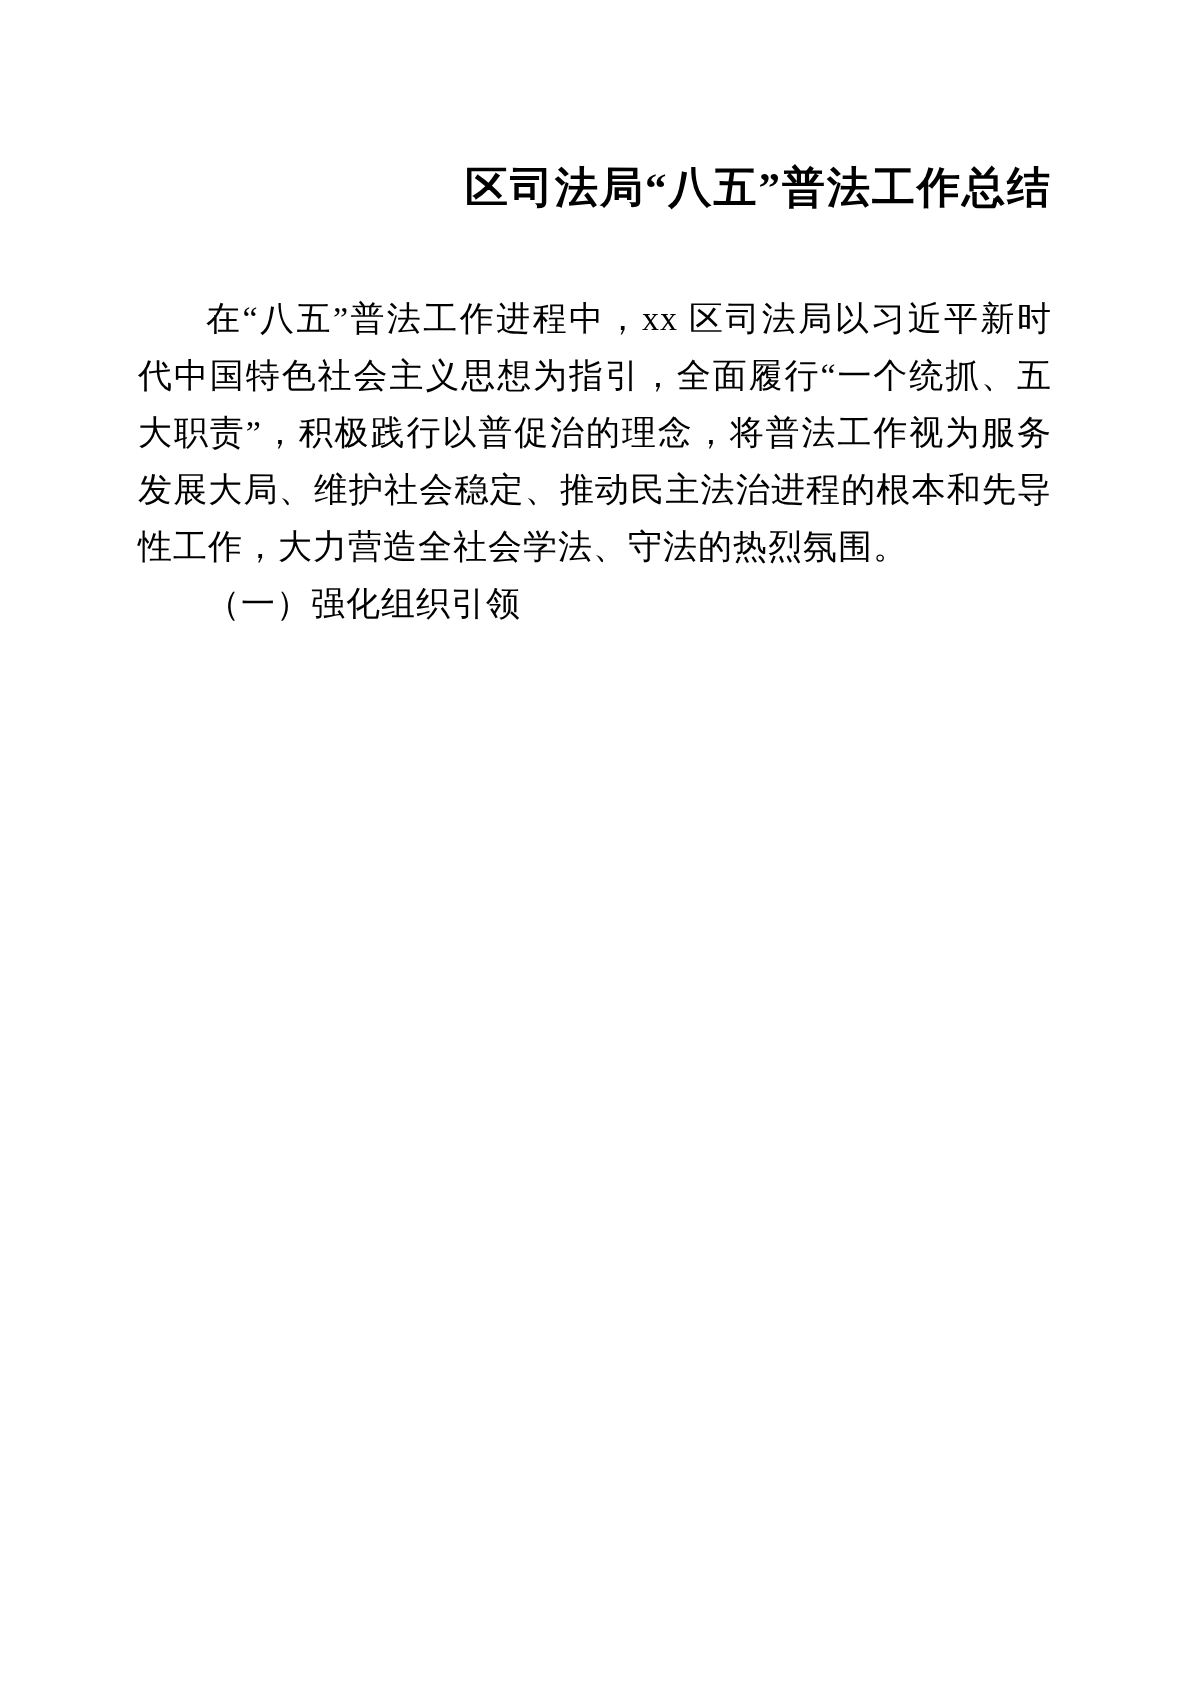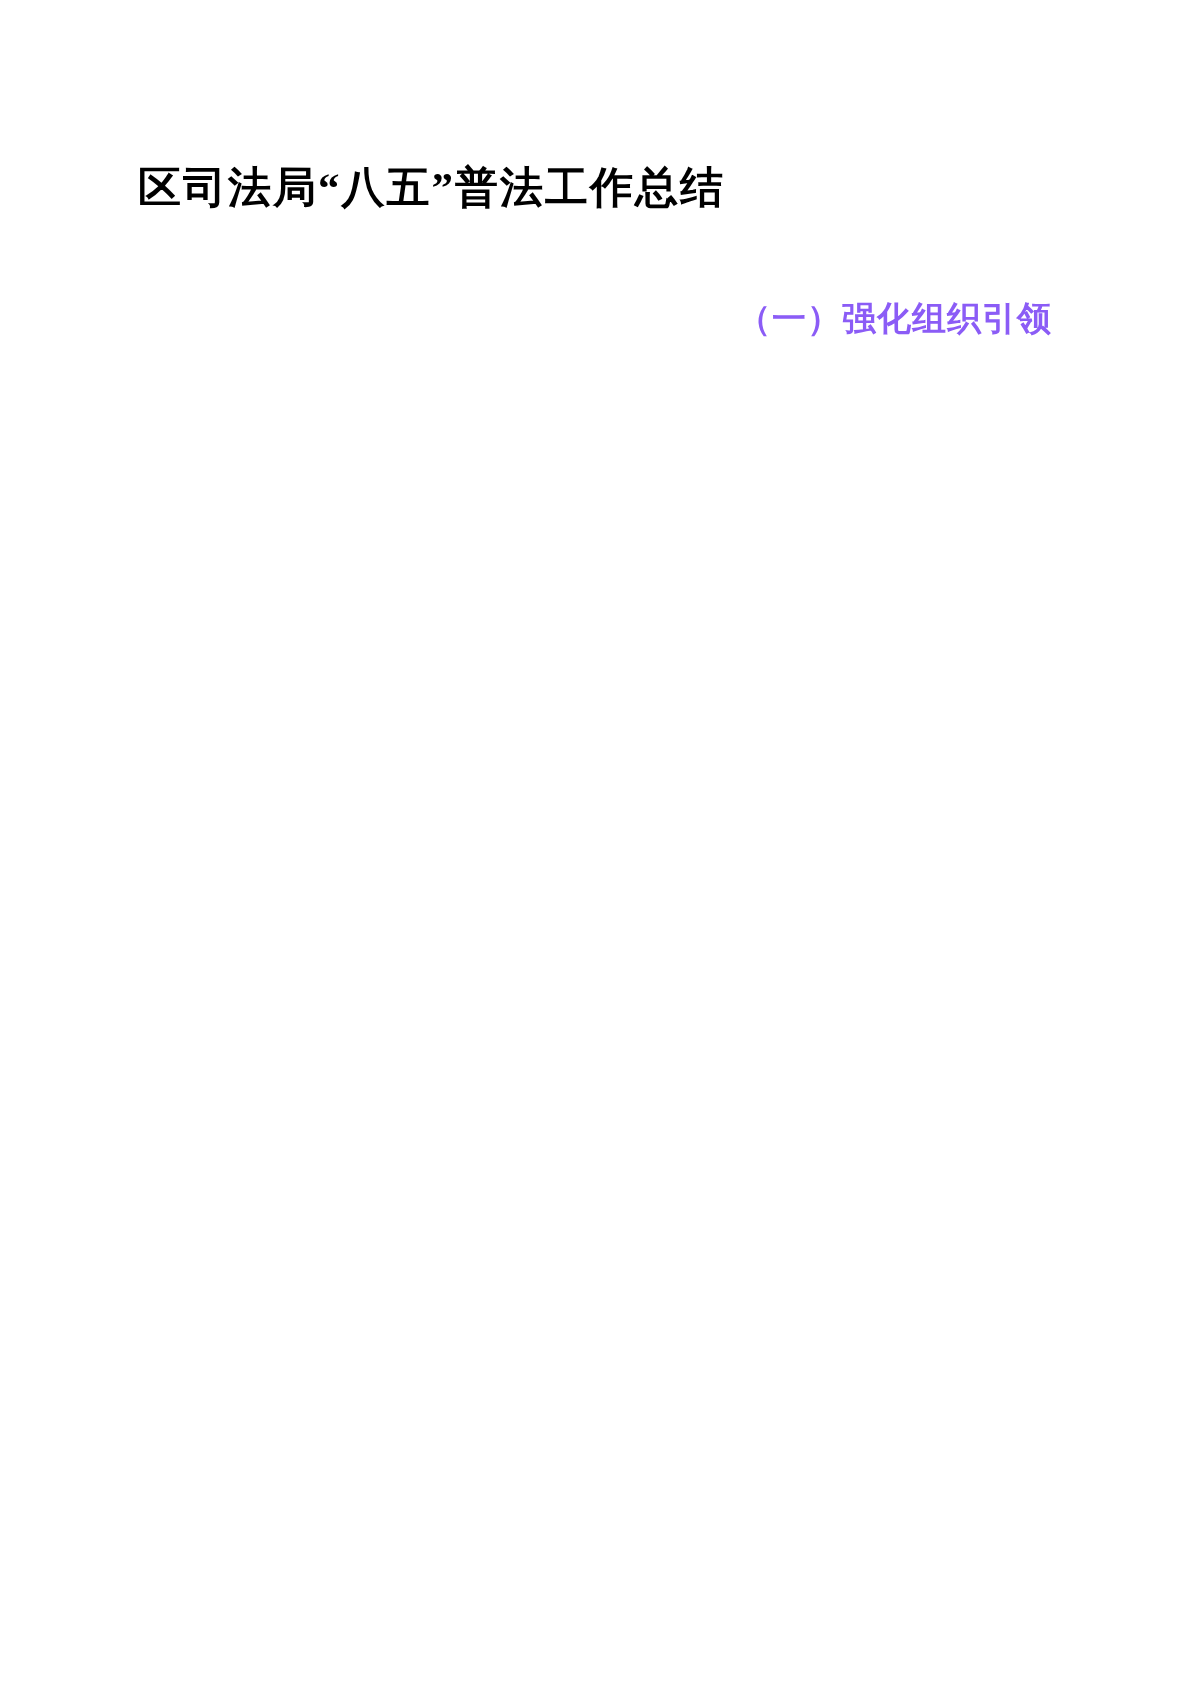--- a/index.html
+++ b/index.html
@@ -17,21 +17,21 @@
   }
   .content {
     width: 914px;
     margin: 0 auto;
     padding-top: 158px;
   }
   .doc-title {
     font-size: 43px;
     line-height: 60px;
     font-weight: bold;
-    text-align: left;
+    text-align: right;
     letter-spacing: 2px;
     color: #000000;
     margin-bottom: 72px;
     font-family: "Liberation Serif", "DejaVu Serif", serif;
   }
   .para {
     font-size: 34px;
     line-height: 57px;
     text-align: justify;
     text-justify: inter-ideograph;
@@ -45,36 +45,36 @@
     line-height: 57px;
     font-weight: bold;
     text-indent: 2em;
     letter-spacing: 1px;
     color: #000000;
     font-family: "Liberation Sans", "DejaVu Sans", sans-serif;
   }
   .heading2 {
     font-size: 34px;
     line-height: 57px;
-    font-weight: bold;
+    font-weight: normal;
     text-indent: 2em;
     letter-spacing: 1px;
-    color: #8b5cf6;
+    color: #000000;
     font-family: "Liberation Serif", "DejaVu Serif", serif;
-    text-align: right;
   }
 </style>
 </head>
 <body>
 
 <div class="page">
   <div class="content">
 
     <h1 class="doc-title">区司法局“八五”普法工作总结</h1>
 
+    <p class="para">在“八五”普法工作进程中，xx 区司法局以习近平新时代中国特色社会主义思想为指引，全面履行“一个统抓、五大职责”，积极践行以普促治的理念，将普法工作视为服务发展大局、维护社会稳定、推动民主法治进程的根本和先导性工作，大力营造全社会学法、守法的热烈氛围。</p>
 
 
     <h3 class="heading2">（一）强化组织引领</h3>
 
 
 
 
   </div>
 </div>
 

